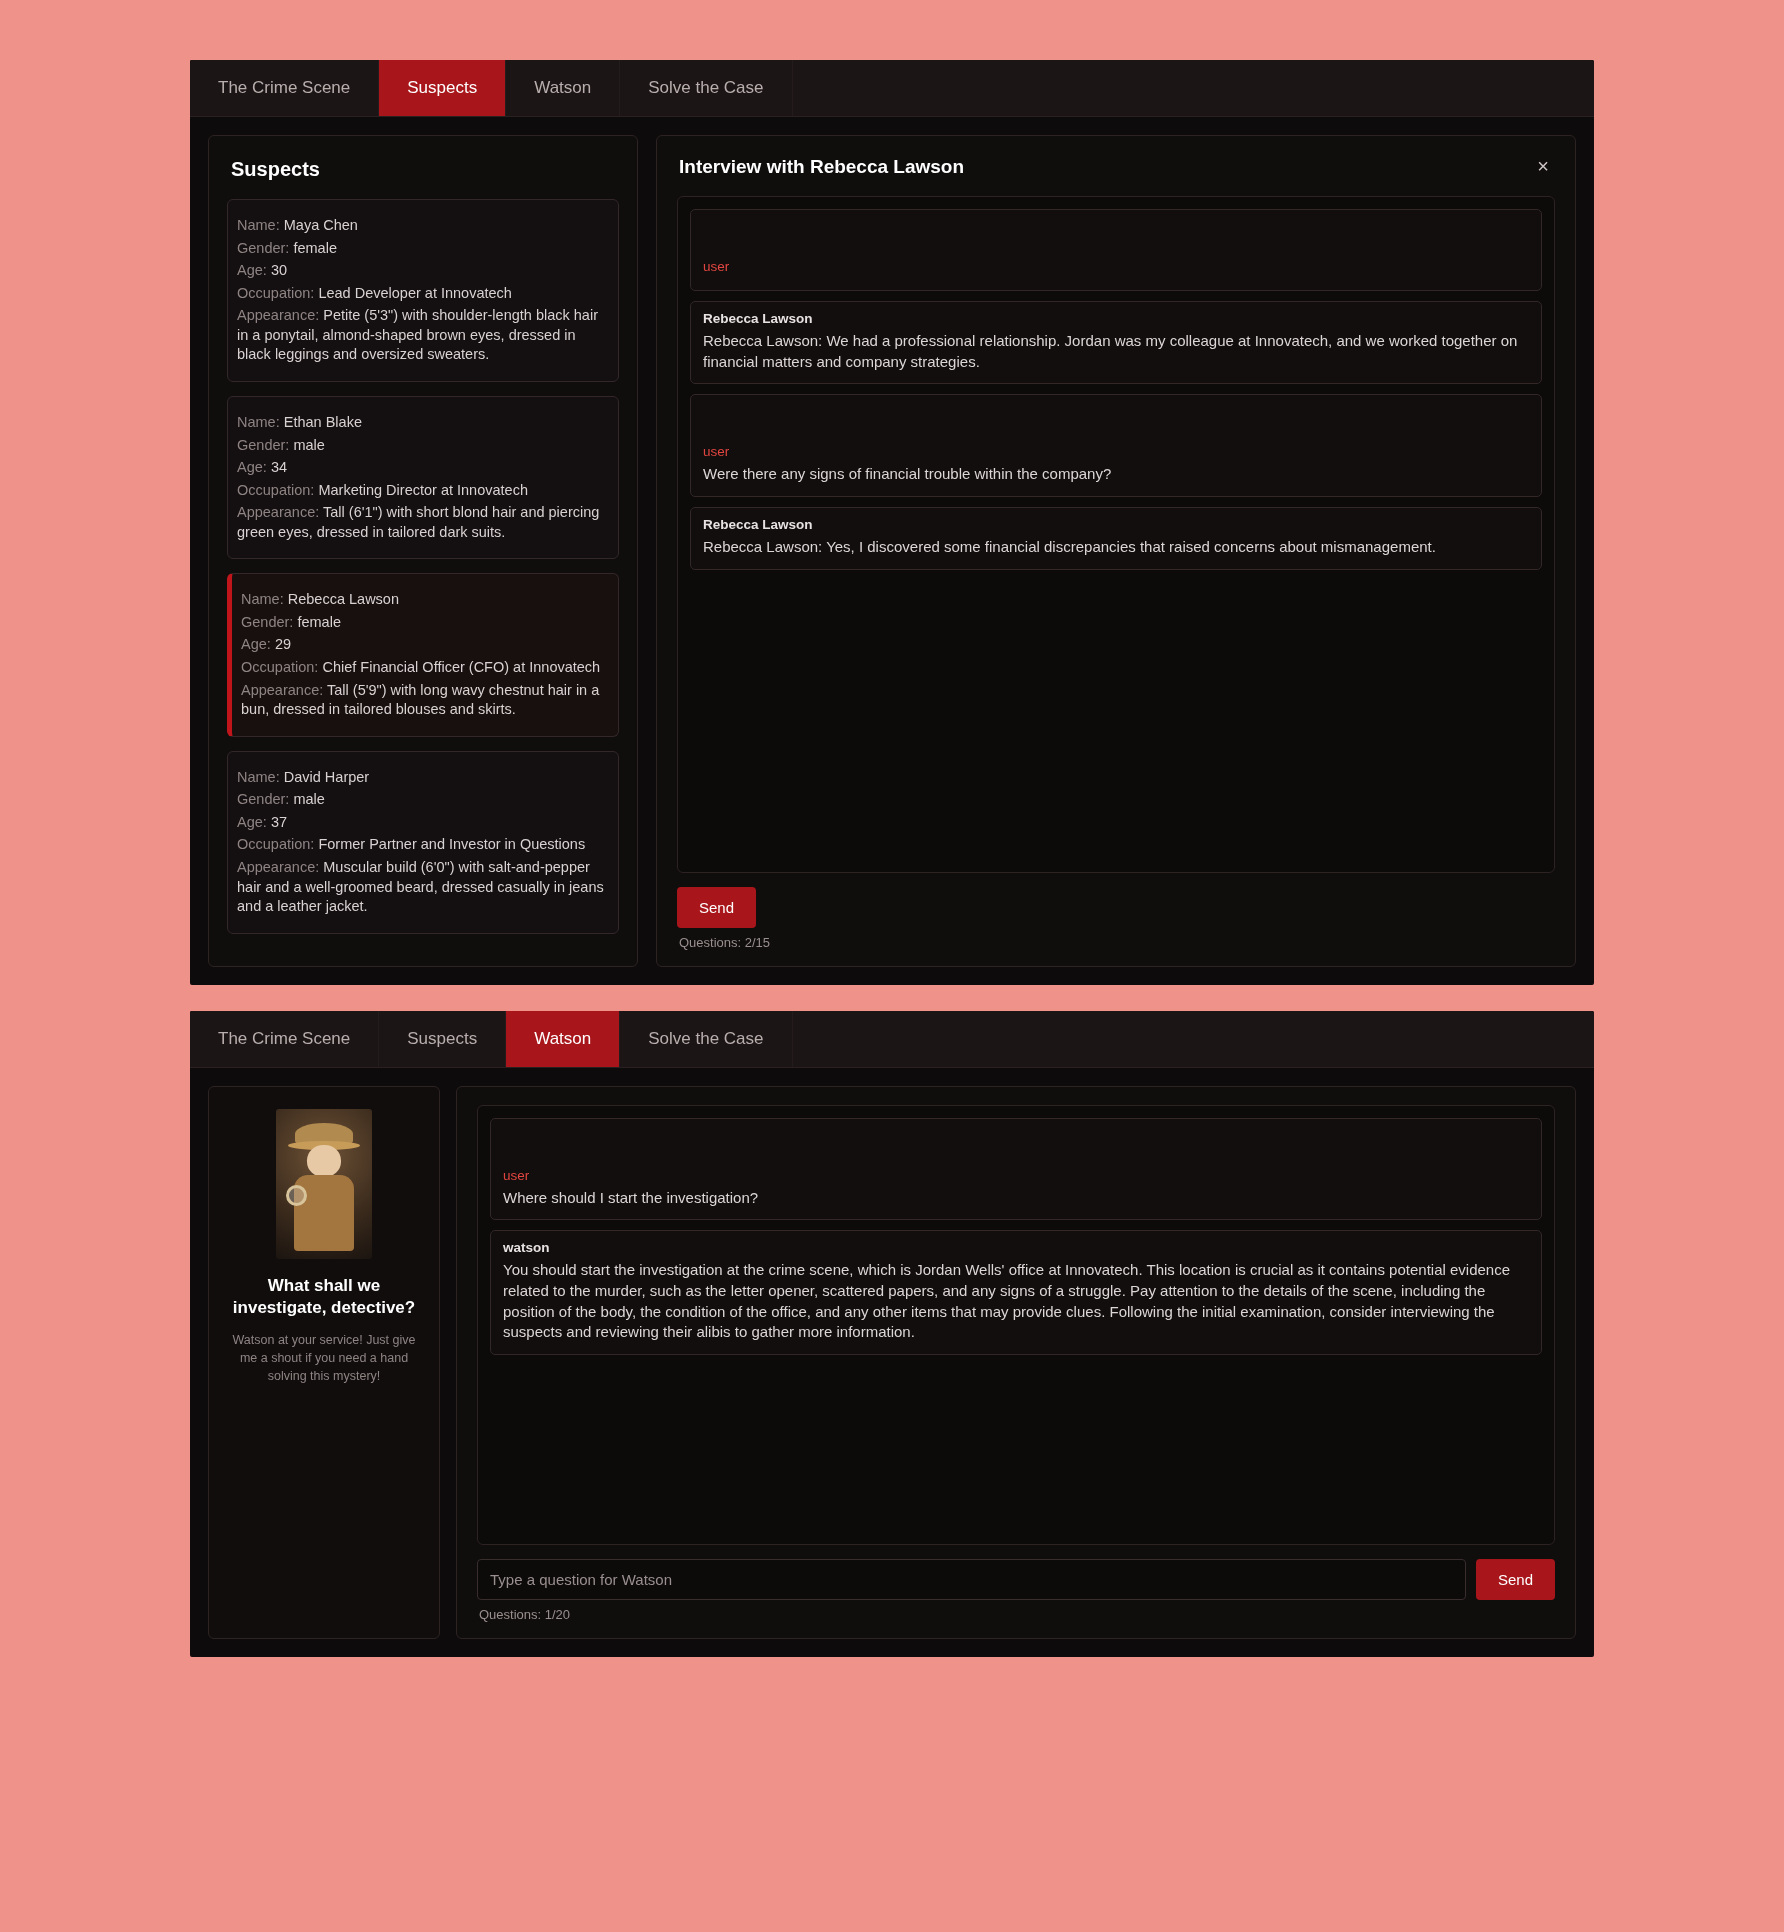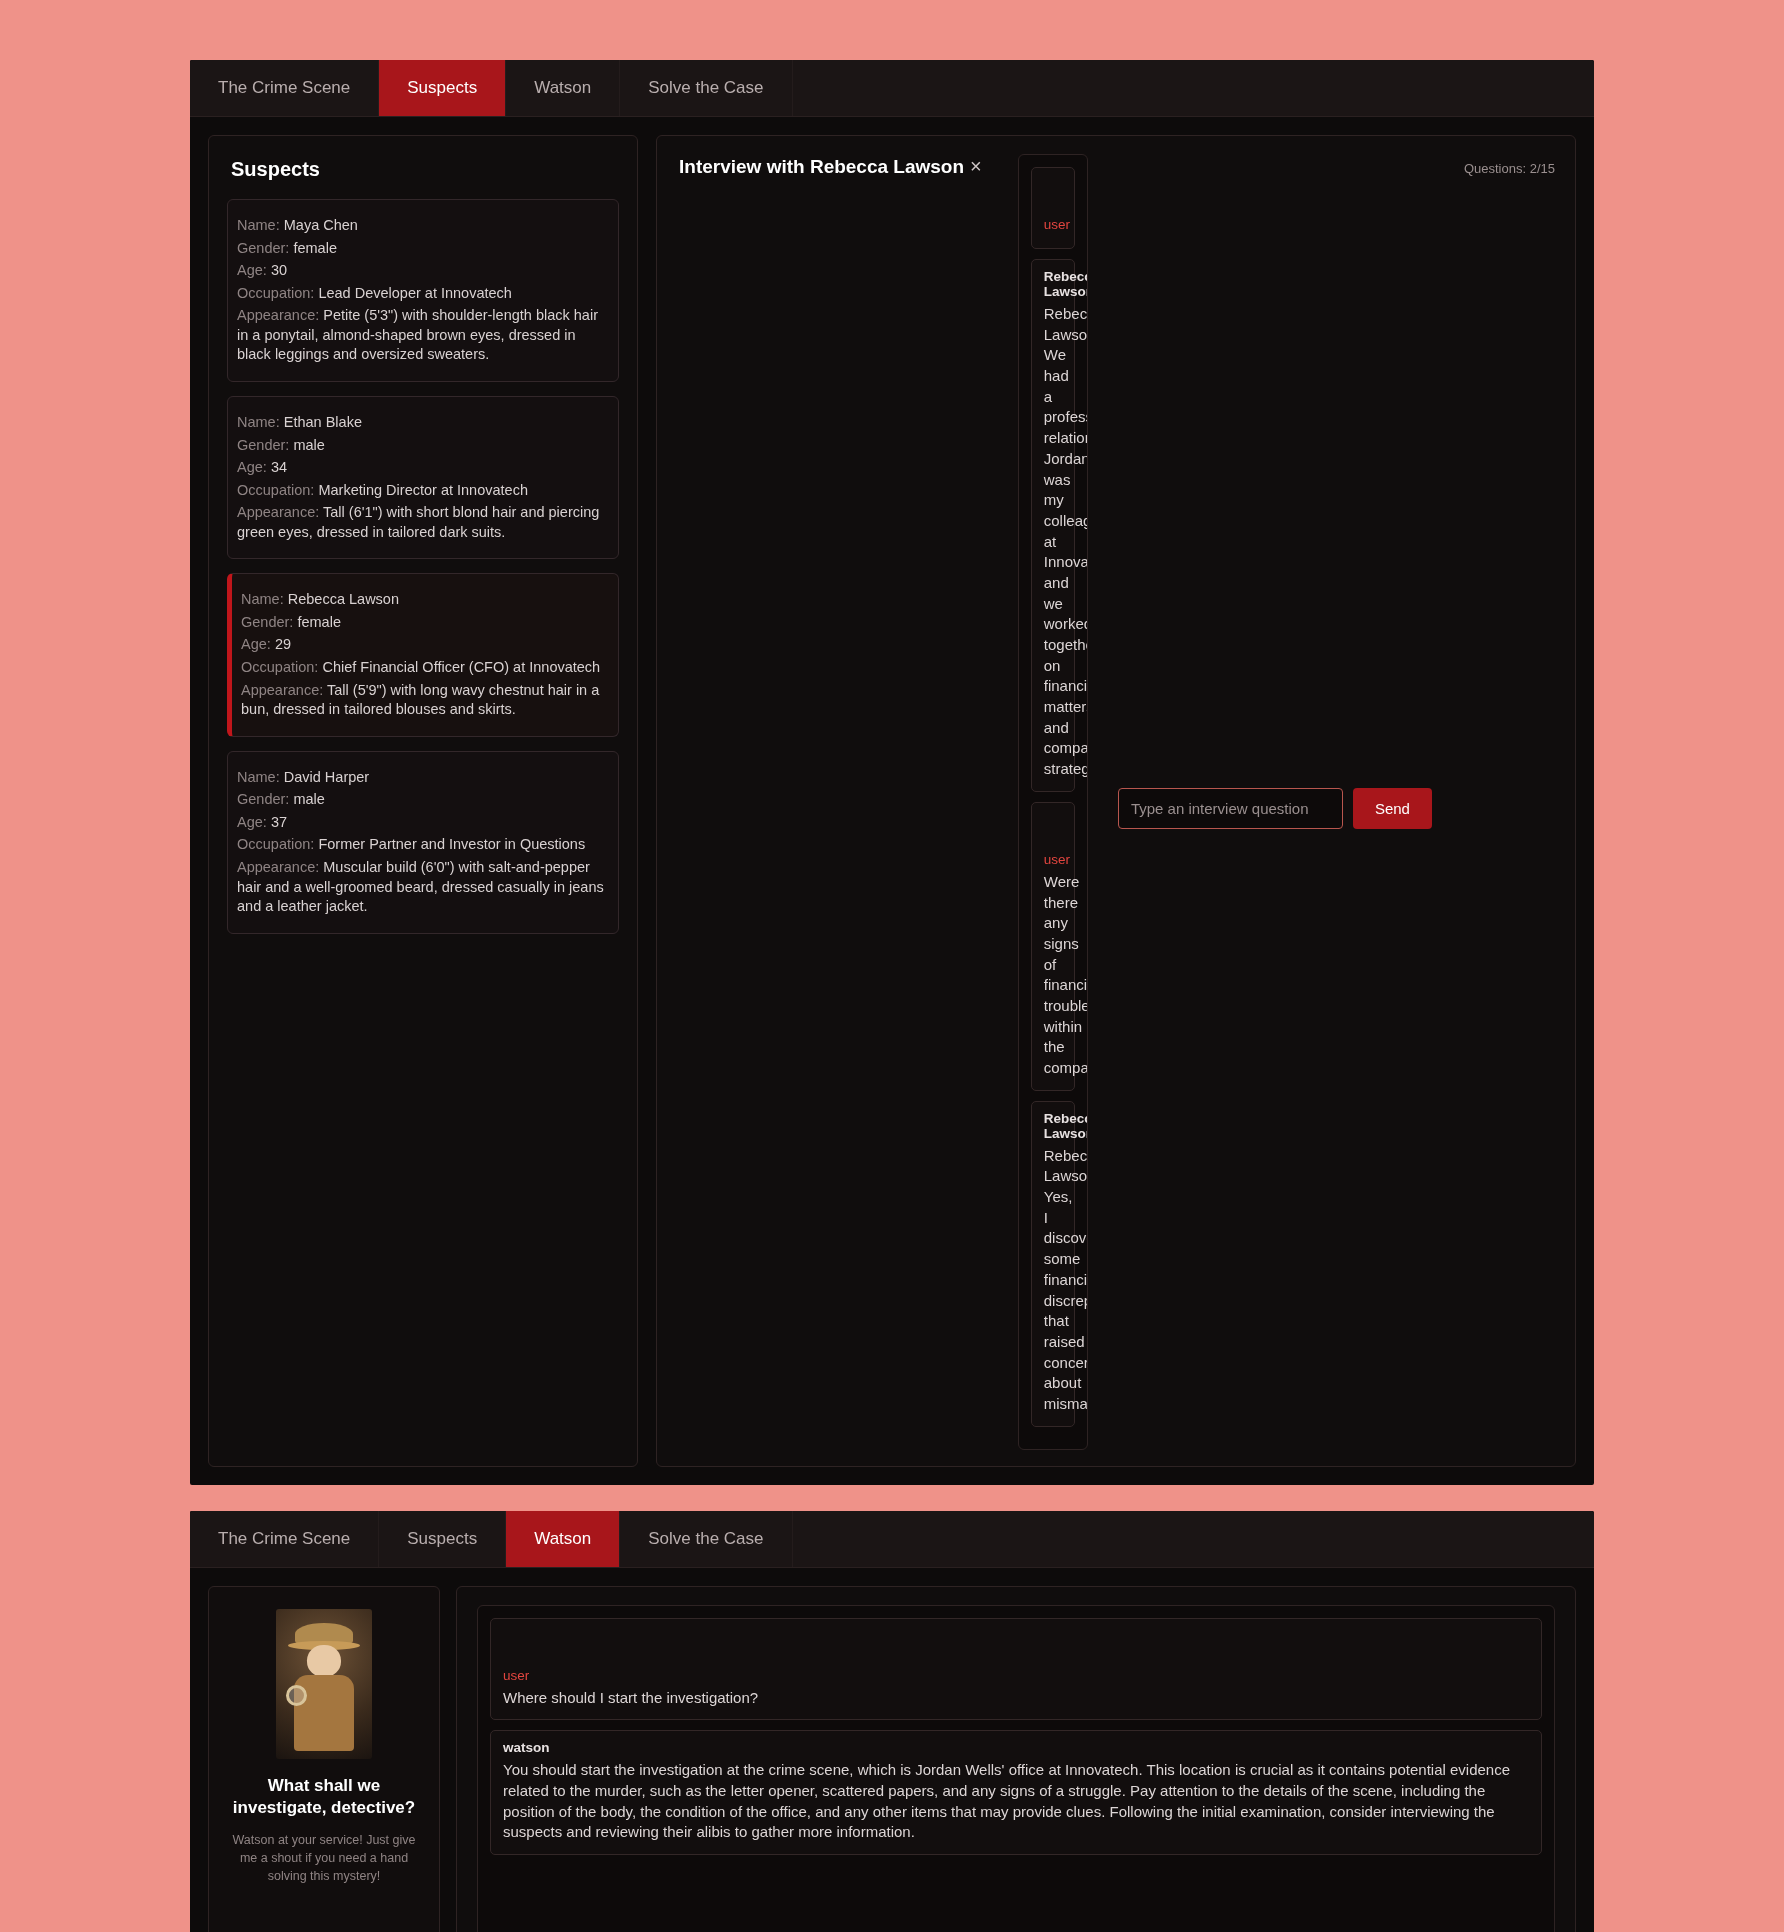--- a/index.html
+++ b/index.html
@@ -90,22 +90,21 @@
     margin: 3px 0;
   }
   .field .lbl { color: #8f8484; }
   .field .val { color: #d9d2d2; }
 
   
   .interview-panel {
     flex: 1;
     padding: 18px 20px 16px 20px;
     display: flex;
-    flex-direction: row;
-    gap: 30px;
+    flex-direction: column;
   }
   .interview-head {
     display: flex;
     align-items: flex-start;
     justify-content: space-between;
     margin-bottom: 18px;
   }
   .interview-title {
     color: #ffffff;
     font-size: 19px;
@@ -400,21 +399,20 @@
             <div class="who">user</div>
             <div class="text">Were there any signs of financial trouble within the company?</div>
           </div>
           <div class="msg bot">
             <div class="who">Rebecca Lawson</div>
             <div class="text">Rebecca Lawson: Yes, I discovered some financial discrepancies that raised concerns about mismanagement.</div>
           </div>
         </div>
 
         <div class="composer">
-          <input type="text" placeholder="Type an interview question" style="">
           <button class="send-btn">Send</button>
         </div>
         <div class="qcount">Questions: 2/15</div>
       </div>
 
     </div>
   </div>
 
   <div class="app-window">
 

